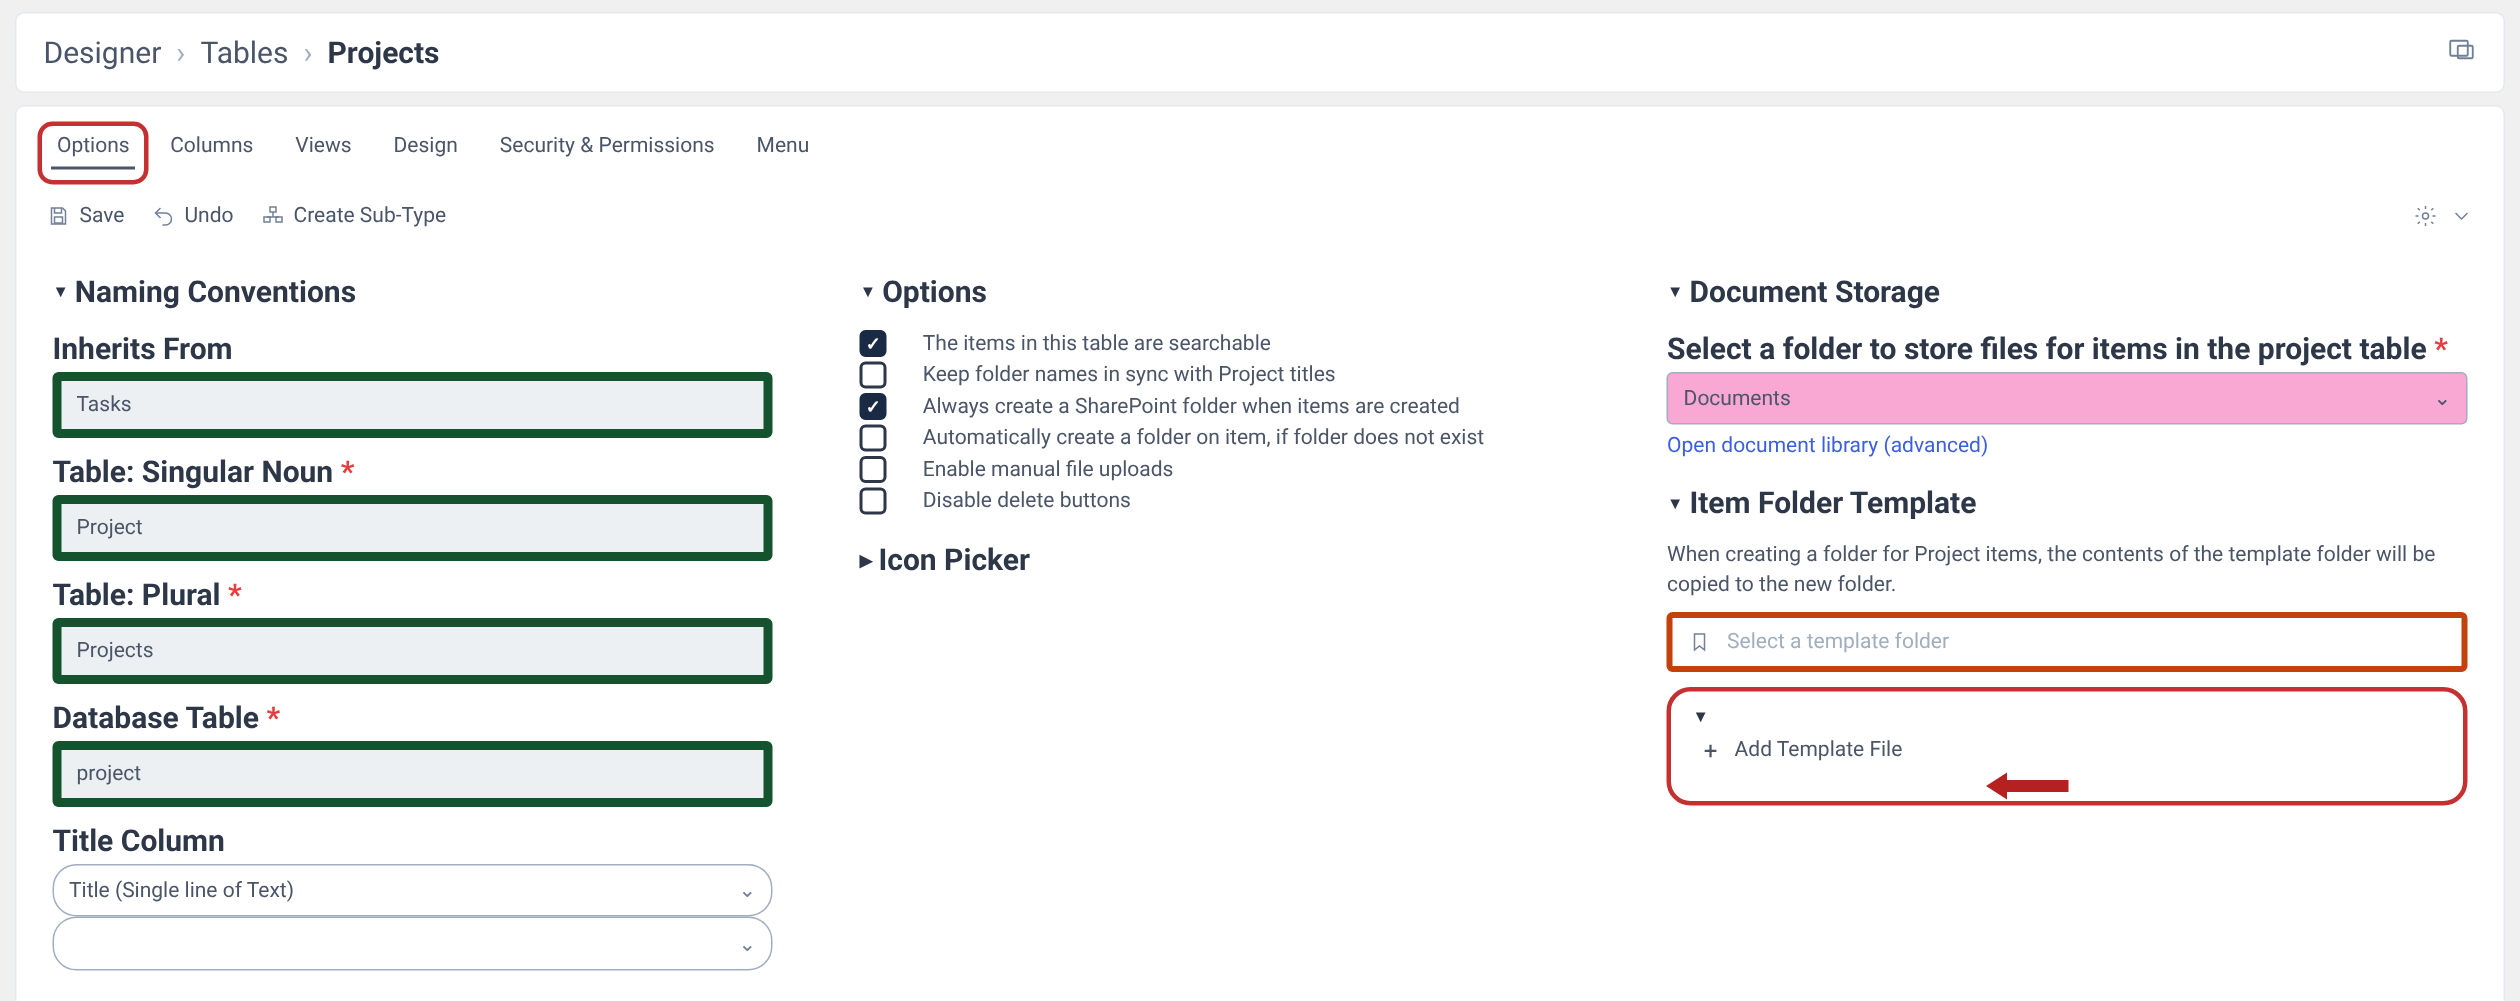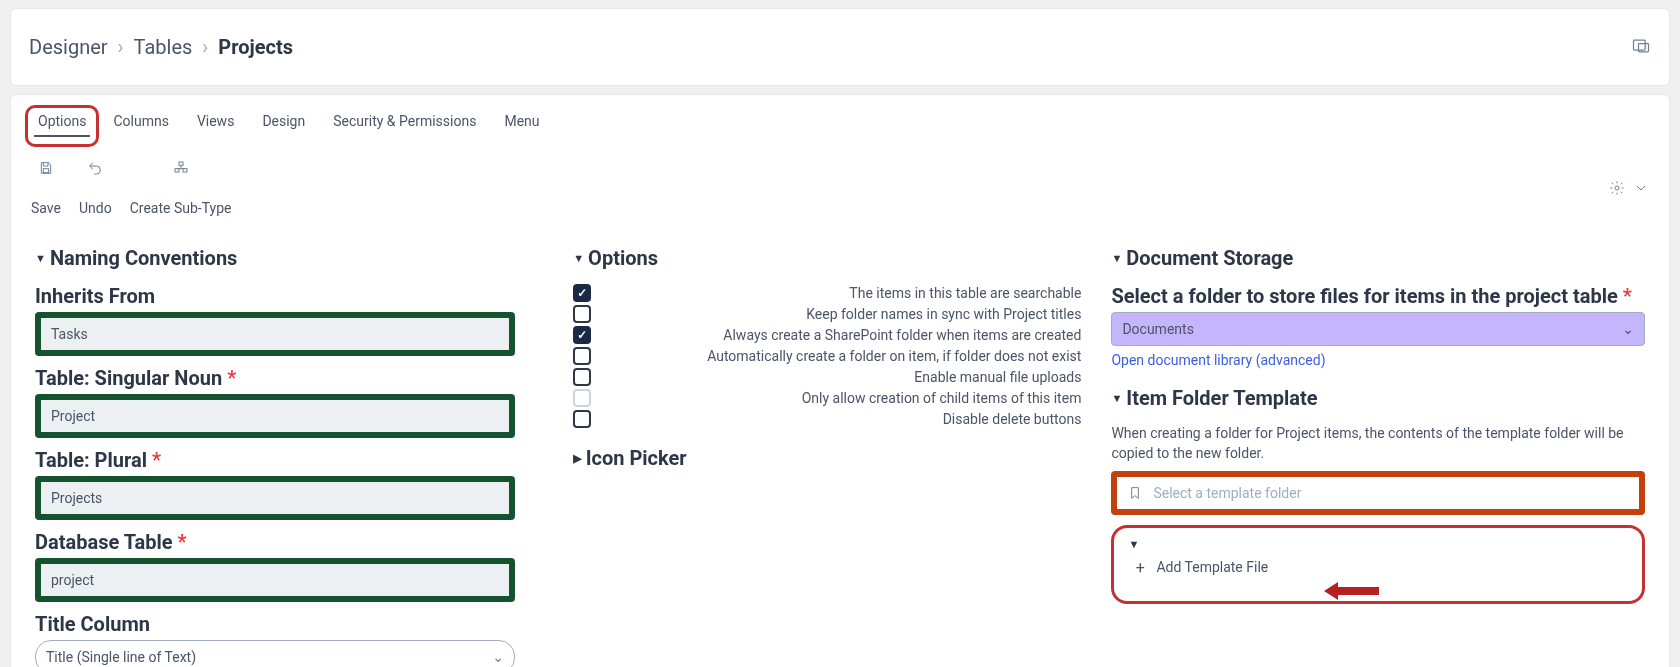--- a/index.html
+++ b/index.html
@@ -1,55 +1,55 @@
 <!DOCTYPE html>
 <html><head>
 <meta charset="utf-8">
 <style>
 * { box-sizing: border-box; margin: 0; padding: 0; }
 body { font-family: -apple-system, BlinkMacSystemFont, "Segoe UI", Roboto, Arial, sans-serif; background: #f0f0f0; color: #4a5568; font-size: 14px; width: 1680px; }
-.page-header { background: #fff; border: 1px solid #e2e8f0; border-radius: 6px; margin: 8px 10px; padding: 26px 18px; display: flex; align-items: center; justify-content: space-between; }
+.page-header { background: #fff; border: 1px solid #e2e8f0; border-radius: 6px; margin: 8px 10px; padding: 14px 18px; display: flex; align-items: center; justify-content: space-between; }
 .breadcrumb { display: flex; align-items: center; gap: 10px; font-size: 20px; }
 .breadcrumb .crumb { color: #4a5568; }
 .breadcrumb .current { font-weight: 700; color: #2d3748; }
 .breadcrumb .sep { color: #a0aec0; }
 .window-icon svg { width: 20px; height: 20px; stroke: #718096; fill: none; stroke-width: 1.5; }
 .main-card { background: #fff; border: 1px solid #e2e8f0; border-radius: 6px; margin: 0 10px 10px 10px; padding: 0; min-height: 590px; }
 .tabs-row { display: flex; gap: 0; padding: 10px 14px 0 14px; border-bottom: 1px solid transparent; }
 .tab { padding: 8px 14px 18px 14px; color: #4a5568; cursor: pointer; position: relative; }
 .highlight-red-tab { border: 3px solid #c53030; border-radius: 10px; padding: 5px 10px 15px 10px; position: relative; }
 .highlight-red-tab::after { content: ""; position: absolute; left: 6px; right: 6px; bottom: 7px; height: 2px; background: #4a5568; }
 .toolbar { display: flex; align-items: center; justify-content: space-between; padding: 6px 20px 6px 20px; margin-top: 6px; }
 .toolbar-left { display: flex; align-items: center; gap: 18px; }
-.tool-btn { display: flex; align-items: center; gap: 24px; color: #4a5568; cursor: pointer; flex-direction: column; }
+.tool-btn { display: flex; align-items: center; gap: 6px; color: #4a5568; cursor: pointer; }
 .tool-btn svg { width: 16px; height: 16px; stroke: #718096; fill: none; stroke-width: 1.5; }
 .toolbar-right { display: flex; align-items: center; gap: 8px; }
 .toolbar-right svg { width: 16px; height: 16px; stroke: #718096; fill: none; stroke-width: 1.5; }
 .columns { display: flex; gap: 30px; padding: 24px 24px 24px 24px; }
 .col { flex: 1; min-width: 0; }
 .section-title { display: flex; align-items: center; gap: 4px; font-size: 20px; font-weight: 700; color: #2d3748; margin-bottom: 14px; cursor: pointer; }
 .section-title .tri { font-size: 11px; }
 .section-title.sub { font-size: 20px; margin-top: 18px; }
 .field-label { font-size: 20px; font-weight: 700; color: #2d3748; margin-top: 10px; margin-bottom: 4px; }
 .req { color: #e53e3e; }
 .input-ro { background: #edf0f2; border: 6px solid #14532d; border-radius: 4px; padding: 8px 10px; color: #4a5568; width: 100%; max-width: 480px; }
 .select { background: #fff; border: 1px solid #a0aec0; border-radius: 16px; padding: 8px 10px; width: 100%; max-width: 480px; display: flex; align-items: center; justify-content: space-between; cursor: pointer; }
 .select .chev { color: #718096; }
 .select.empty { height: 36px; }
-.check-row { display: flex; align-items: center; gap: 24px; margin: 3px 0; justify-content: space-between; }
+.check-row { display: flex; align-items: center; gap: 24px; margin: 3px 0; }
 .chk { width: 18px; height: 18px; border: 2px solid #2d3748; border-radius: 4px; display: flex; align-items: center; justify-content: center; flex-shrink: 0; }
 .chk.checked { background: #1a2a44; border-color: #1a2a44; }
 .chk.checked::after { content: "✓"; color: #fff; font-size: 12px; font-weight: bold; }
 .chk.disabled { border-color: #cbd5e0; }
 .check-label { color: #4a5568; }
 .help-text { color: #4a5568; margin: 8px 0; max-width: 480px; line-height: 1.4; }
 .help-text-sm { font-size: 14px; color: #4a5568; line-height: 1.4; margin-bottom: 8px; }
-.doc-select { background: #c4b5fd; border: 1px solid #a0aec0; border-radius: 4px; padding: 8px 10px; display: flex; align-items: center; justify-content: space-between; cursor: pointer; }
+.doc-select { background: #f9a8d4; border: 1px solid #a0aec0; border-radius: 4px; padding: 8px 10px; display: flex; align-items: center; justify-content: space-between; cursor: pointer; }
 .link-blue { color: #3b5fe0; cursor: pointer; margin-top: 6px; display: inline-block; }
-.template-select { background: #fff; border: 6px solid #c2410c; border-radius: 4px; padding: 8px 10px; display: flex; align-items: center; gap: 10px; cursor: pointer; }
+.template-select { background: #fff; border: 4px solid #c2410c; border-radius: 4px; padding: 8px 10px; display: flex; align-items: center; gap: 10px; cursor: pointer; }
 .template-select .ph { color: #a0aec0; }
 .template-select svg { width: 16px; height: 16px; stroke: #718096; fill: none; stroke-width: 1.5; }
 .red-callout { border: 3px solid #c53030; border-radius: 16px; padding: 10px 14px 16px 14px; margin-top: 10px; position: relative; }
 .add-template { display: flex; align-items: center; gap: 8px; margin: 8px 0 10px 4px; cursor: pointer; }
 .add-template .plus { width: 16px; height: 16px; display: flex; align-items: center; justify-content: center; font-size: 16px; color: #4a5568; }
 .arrow-annot { position: absolute; top: 50px; left: 210px; }
 .arrow-annot svg { width: 60px; height: 26px; }
 .link-inherit-title { margin-top: 28px; }
 .col3 { flex: 1.05; }
 </style>
@@ -180,24 +180,20 @@
         </div>
       <div class="check-row">
           <div class="chk"></div>
           <span class="check-label">Automatically create a folder on item, if folder does not exist</span>
         </div>
       <div class="check-row">
           <div class="chk"></div>
           <span class="check-label">Enable manual file uploads</span>
         </div>
       <div class="check-row">
-          <div class="chk disabled"></div>
-          <span class="check-label">Only allow creation of child items of this item</span>
-        </div>
-      <div class="check-row">
           <div class="chk"></div>
           <span class="check-label">Disable delete buttons</span>
         </div>
 
       <div class="section-title sub">
           <span class="tri">▶</span>
           <span>Icon Picker</span>
         </div>
     </div>
 

